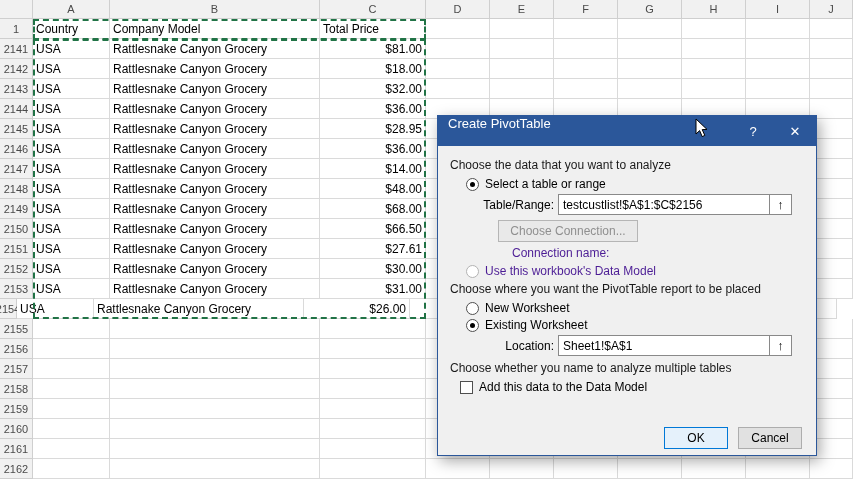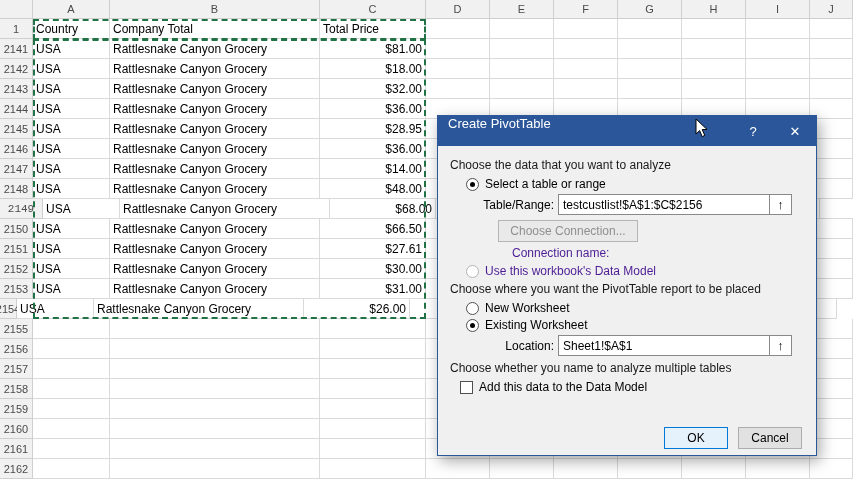--- a/index.html
+++ b/index.html
@@ -131,21 +131,21 @@
       <div class="hdr" style="width: 64px;">E</div>
       <div class="hdr" style="width: 64px;">F</div>
       <div class="hdr" style="width: 64px;">G</div>
       <div class="hdr" style="width: 64px;">H</div>
       <div class="hdr" style="width: 64px;">I</div>
       <div class="hdr" style="width: 43px;">J</div>
     </div>
     <div class="row">
       <div class="hdr" style="width: 33px;">1</div>
       <div class="cell" style="width: 77px;">Country</div>
-      <div class="cell" style="width: 210px;">Company Total</div>
+      <div class="cell" style="width: 210px;">Company Model</div>
       <div class="cell" style="width: 106px;">Total Price</div>
       <div class="cell" style="width: 64px;"></div>
       <div class="cell" style="width: 64px;"></div>
       <div class="cell" style="width: 64px;"></div>
       <div class="cell" style="width: 64px;"></div>
       <div class="cell" style="width: 64px;"></div>
       <div class="cell" style="width: 64px;"></div>
       <div class="cell" style="width: 43px;"></div>
     </div>
     <div class="row">
@@ -246,21 +246,21 @@
       <div class="cell right" style="width: 106px;">$48.00</div>
       <div class="cell" style="width: 64px;"></div>
       <div class="cell" style="width: 64px;"></div>
       <div class="cell" style="width: 64px;"></div>
       <div class="cell" style="width: 64px;"></div>
       <div class="cell" style="width: 64px;"></div>
       <div class="cell" style="width: 64px;"></div>
       <div class="cell" style="width: 43px;"></div>
     </div>
     <div class="row">
-      <div class="hdr" style="width: 43px; font-family: Liberation Mono, monospace;">2149</div>
+      <div class="hdr" style="width: 33px;">2149</div>
       <div class="cell" style="width: 77px;">USA</div>
       <div class="cell" style="width: 210px;">Rattlesnake Canyon Grocery</div>
       <div class="cell right" style="width: 106px;">$68.00</div>
       <div class="cell" style="width: 64px;"></div>
       <div class="cell" style="width: 64px;"></div>
       <div class="cell" style="width: 64px;"></div>
       <div class="cell" style="width: 64px;"></div>
       <div class="cell" style="width: 64px;"></div>
       <div class="cell" style="width: 64px;"></div>
       <div class="cell" style="width: 43px;"></div>

